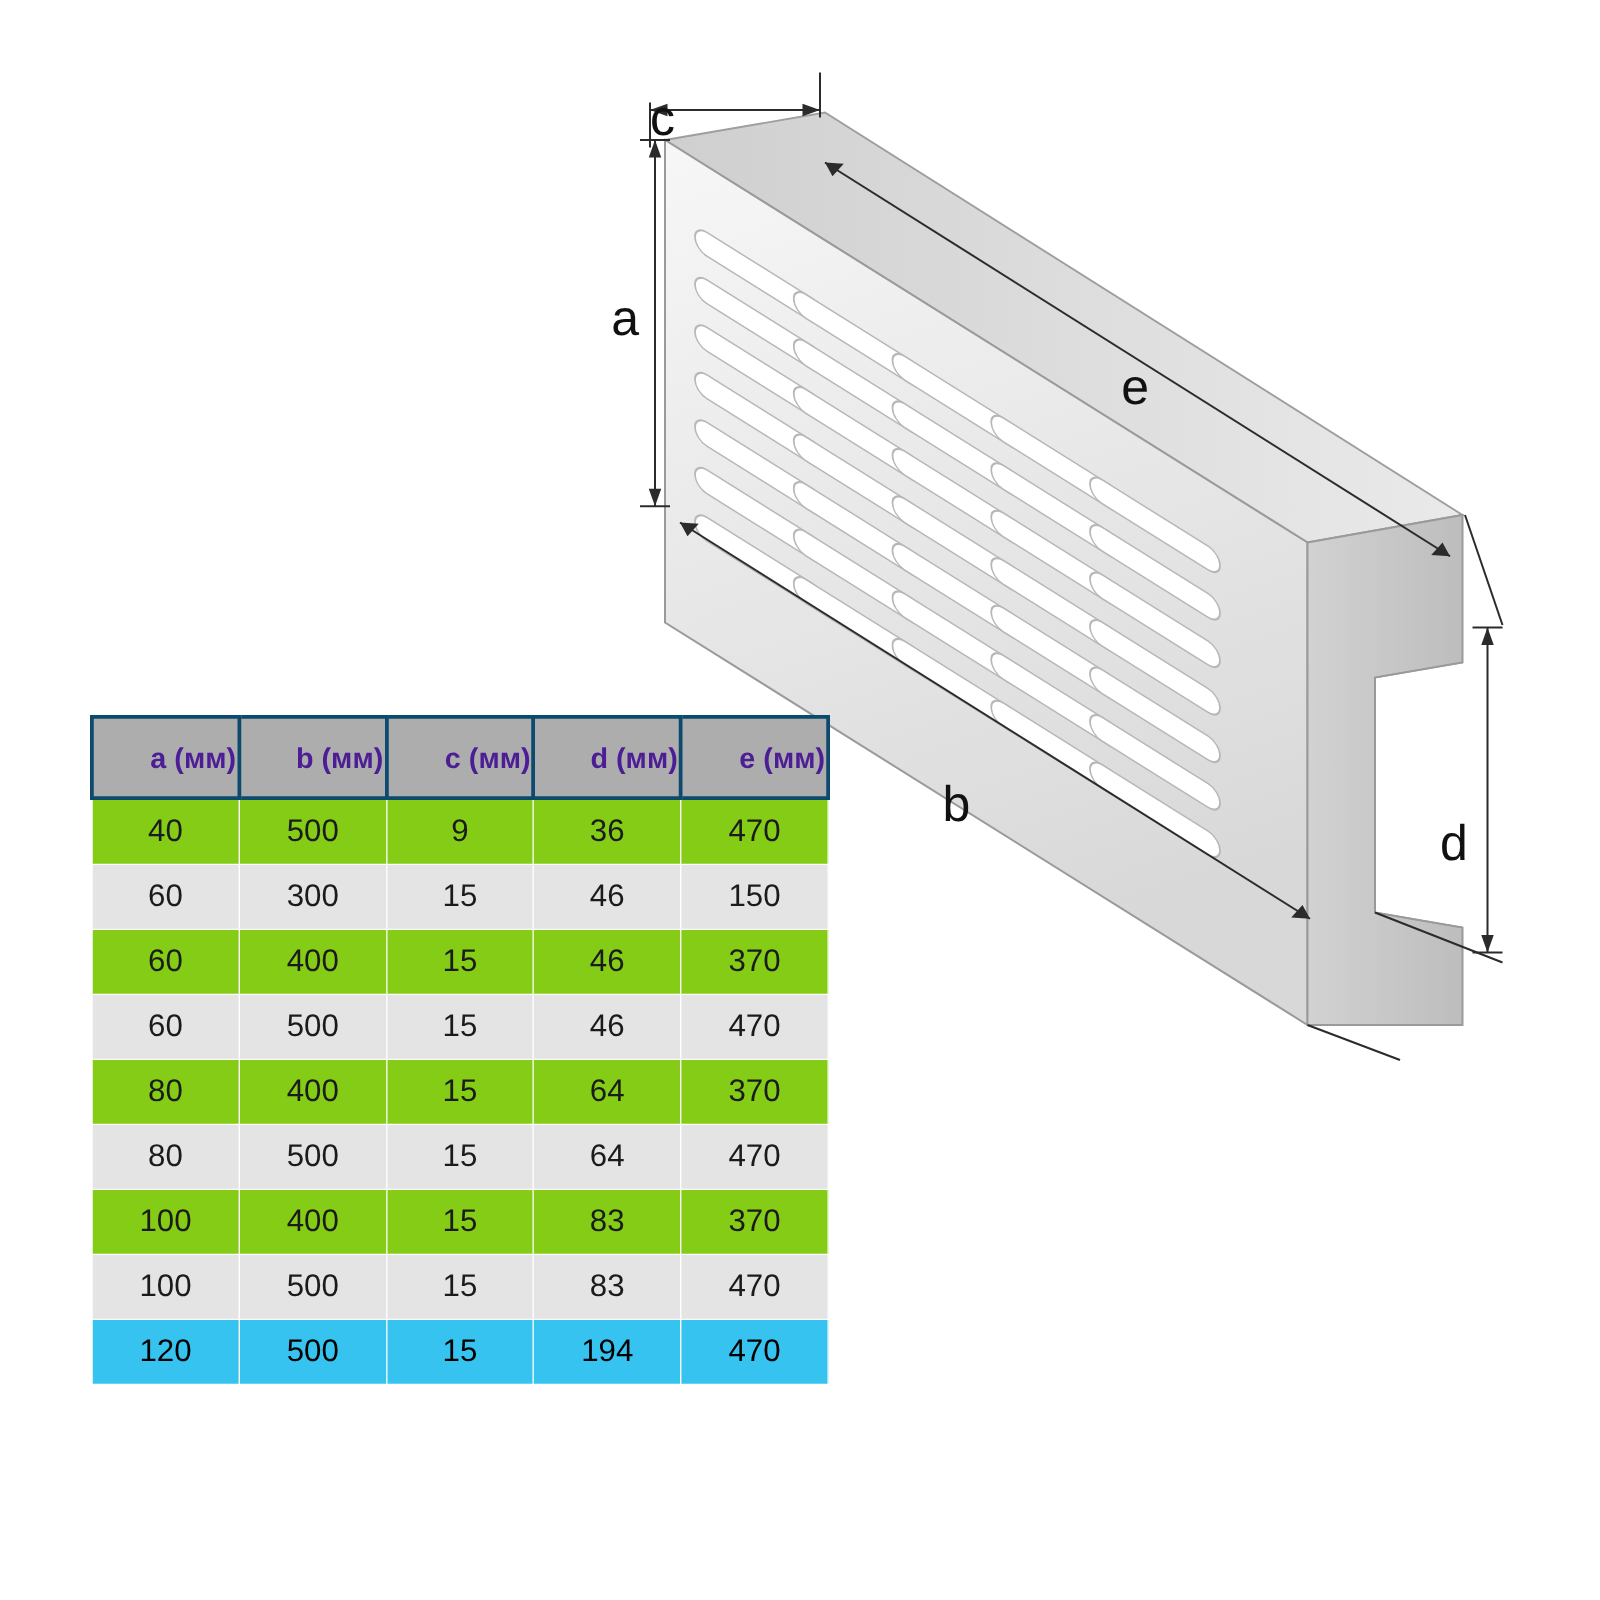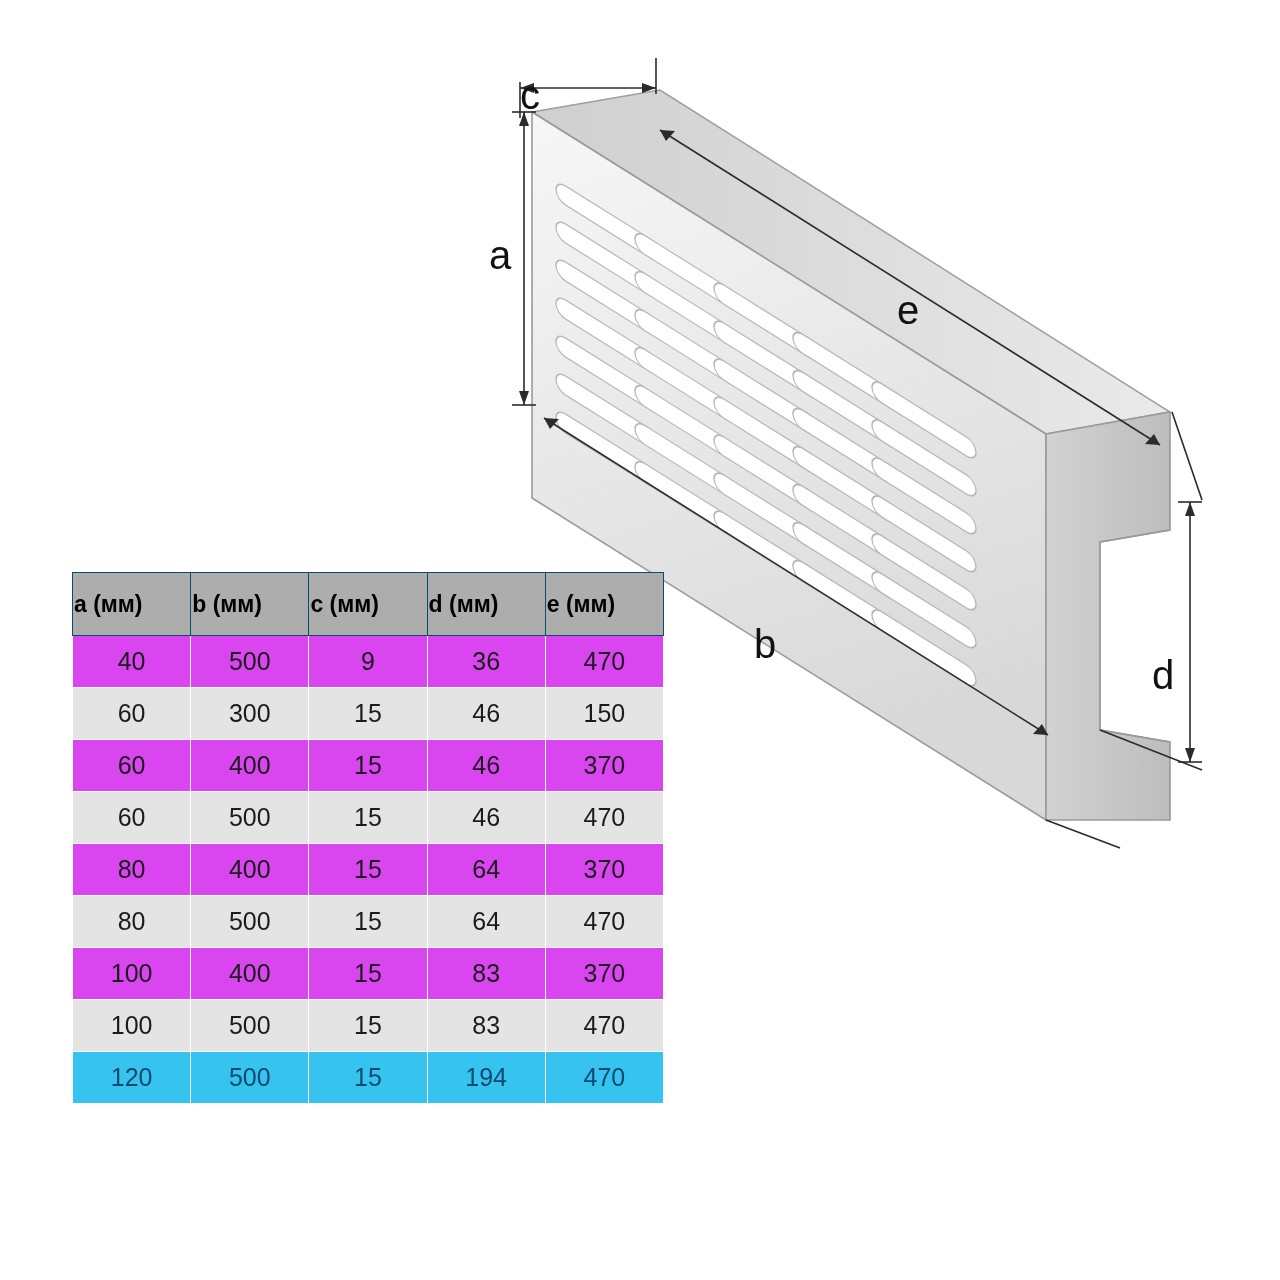--- a/index.html
+++ b/index.html
@@ -57,41 +57,41 @@
     margin: 0 0 29px 0;
     letter-spacing: 0.2px;
   }
   table.dims {
     border-collapse: collapse;
     width: 592px;
     table-layout: fixed;
   }
   table.dims th {
     background: #adadad;
-    color: #000000;
+    color: #4c1d95;
     font-size: 23px;
     font-weight: bold;
     height: 60px;
-    text-align: left;
-    border: 1px solid #0c4a6e;
+    text-align: right;
+    border: 3px solid #0c4a6e;
   }
   table.dims td {
     font-size: 25px;
     color: #1b1b1b;
     height: 49px;
     text-align: center;
     border: 1px solid #ffffff;
-    background: #d946ef;
+    background: #84cc16;
   }
   table.dims tr.alt td {
     background: #e4e4e4;
   }
   table.dims tr.hl td {
     background: #37c3f0;
-    color: #0c4a6e;
+    color: #000000;
   }
 </style>
 </head>
 <body>
 
 <div id="stage">
 
   <div class="drawing">
 
     <svg width="800" height="860" viewBox="0 0 800 860">

